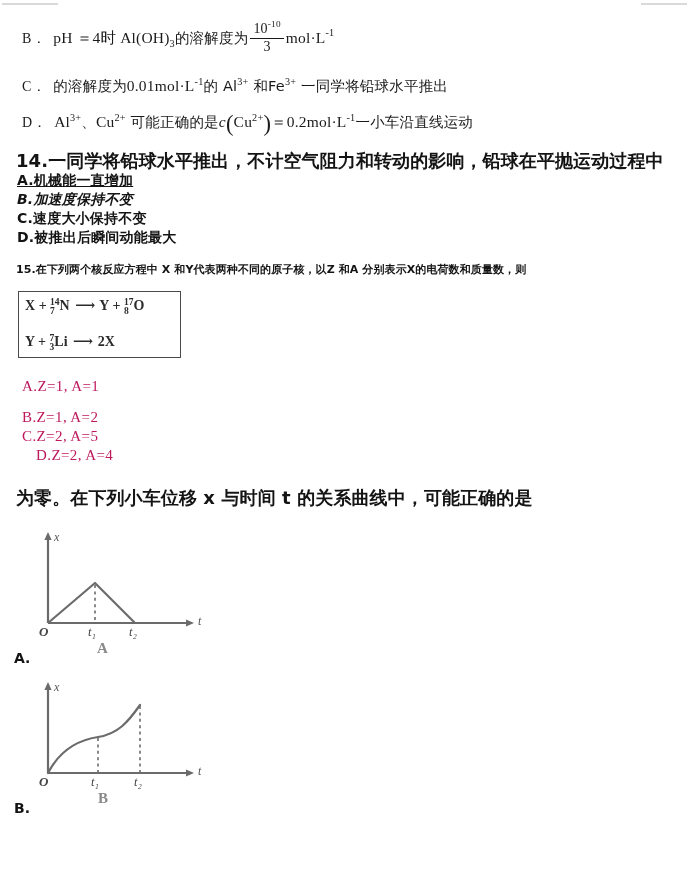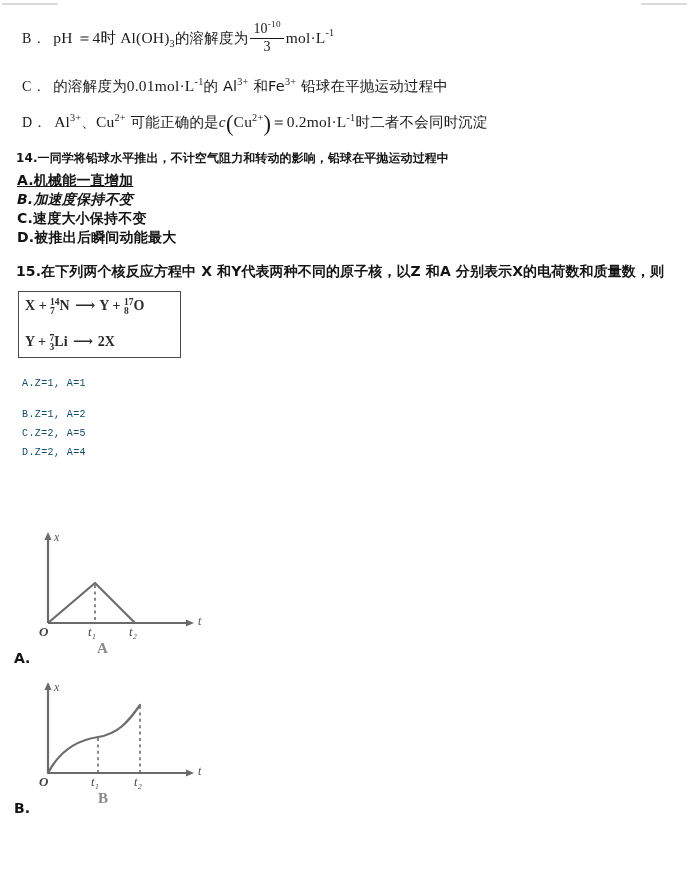--- a/index.html
+++ b/index.html
@@ -87,38 +87,38 @@
   .bigparen {
     font-size: 1.45em;
     vertical-align: -0.16em;
     font-family: "Liberation Serif", serif;
   }
   .ital { font-style: italic; }
 
   
   .q {
     font-family: "DejaVu Sans", "Liberation Sans", sans-serif;
-    font-size: 12px;
+    font-size: 18px;
     font-weight: 600;
     letter-spacing: 0.1px;
     color: #141414;
   }
-  .q.small { font-size: 14px; }
+  .q.small { font-size: 11px; }
   .opt {
     font-family: "DejaVu Sans", "Liberation Sans", sans-serif;
     font-size: 14px;
     font-weight: 700;
     letter-spacing: 0.2px;
     color: #141414;
   }
   .ans {
-    font-family: Liberation Mono, monospace;
-    font-size: 10px;
+    font-family: Liberation Serif, serif;
+    font-size: 15px;
     letter-spacing: 0.4px;
-    color: #0c4a6e;
+    color: #be185d;
   }
 
   
   .eq-box {
     position: absolute;
     left: 18px;
     top: 291px;
     width: 163px;
     height: 67px;
     border: 1.6px solid #4a4a4a;
@@ -180,25 +180,25 @@
 <div class="page">
 
   <div class="edge-mark left"></div>
   <div class="edge-mark right"></div>
 
   <div class="line chem" style="left:22px; top:22px;">
     <span class="opt-letter">B．</span><span>pH ＝4时 Al(OH)</span><sub>3</sub><span class="cn">的溶解度为</span><span class="frac"><span class="num"><span>10</span><sup>-10</sup></span><span class="bar"></span><span class="den">3</span></span><span>mol</span><span>·</span><span>L</span><sup>-1</sup>
   </div>
 
   <div class="line chem" style="left:22px; top:78px;">
-    <span class="opt-letter">C．</span><span class="cn">的溶解度为</span><span>0.01mol</span><span>·</span><span>L</span><sup>-1</sup><span class="cn">的 Al</span><sup>3+</sup><span class="cn"> 和Fe</span><sup>3+</sup><span class="cn"> 铅球在平抛运动过程中</span>
+    <span class="opt-letter">C．</span><span class="cn">的溶解度为</span><span>0.01mol</span><span>·</span><span>L</span><sup>-1</sup><span class="cn">的 Al</span><sup>3+</sup><span class="cn"> 和Fe</span><sup>3+</sup><span class="cn"> 一同学将铅球水平推出</span>
   </div>
 
   <div class="line chem" style="left:22px; top:113px;">
-    <span class="opt-letter">D．</span><span>Al</span><sup>3+</sup><span class="cn">、</span><span>Cu</span><sup>2+</sup><span class="cn"> 可能正确的是</span><span class="ital">c</span><span class="bigparen">(</span><span>Cu</span><sup>2+</sup><span class="bigparen">)</span><span>＝</span><span>0.2mol</span><span>·</span><span>L</span><sup>-1</sup><span class="cn">时二者不会同时沉淀</span>
+    <span class="opt-letter">D．</span><span>Al</span><sup>3+</sup><span class="cn">、</span><span>Cu</span><sup>2+</sup><span class="cn"> 可能正确的是</span><span class="ital">c</span><span class="bigparen">(</span><span>Cu</span><sup>2+</sup><span class="bigparen">)</span><span>＝</span><span>0.2mol</span><span>·</span><span>L</span><sup>-1</sup><span class="cn">一小车沿直线运动</span>
   </div>
 
   <div class="line q" style="left:16px; top:152px;">14.一同学将铅球水平推出，不计空气阻力和转动的影响，铅球在平抛运动过程中</div>
   <div class="line opt" style="left:17px; top:173px;text-decoration:underline;">A.机械能一直增加</div>
   <div class="line opt" style="left:17px; top:192px;font-style:italic;">B.加速度保持不变</div>
   <div class="line opt" style="left:17px; top:211px;">C.速度大小保持不变</div>
   <div class="line opt" style="left:17px; top:230px;">D.被推出后瞬间动能最大</div>
 
   <div class="line q small" style="left:16px; top:264px;">15.在下列两个核反应方程中 X 和Y代表两种不同的原子核，以Z 和A 分别表示X的电荷数和质量数，则</div>
 
@@ -217,22 +217,23 @@
       <span>+</span>
       <span class="nuc"><span>7</span><span>3</span></span><span>Li</span>
       <span class="arrow">⟶</span>
       <span>2X</span>
     </div>
   </div>
 
   <div class="line ans" style="left:22px; top:379px;">A.Z=1, A=1</div>
   <div class="line ans" style="left:22px; top:410px;">B.Z=1, A=2</div>
   <div class="line ans" style="left:22px; top:429px;">C.Z=2, A=5</div>
-  <div class="line ans" style="left:22px; top:448px;">D.Z=2, A=4</div>
-
+  <div class="line ans" style="left:36px; top:448px;">D.Z=2, A=4</div>
+
+  <div class="line q" style="left:16px; top:489px;">为零。在下列小车位移 x 与时间 t 的关系曲线中，可能正确的是</div>
 
   <div class="graph" style="left:30px; top:528px;">
     <svg width="190" height="110" viewBox="0 0 190 110">
 
       <line x1="18" y1="95" x2="18" y2="10" stroke="#6b6b6b" stroke-width="2.2"></line>
       <polygon points="18,4 14.4,12 21.6,12" fill="#6b6b6b"></polygon>
 
       <line x1="18" y1="95" x2="158" y2="95" stroke="#6b6b6b" stroke-width="2.2"></line>
       <polygon points="164,95 156,91.4 156,98.6" fill="#6b6b6b"></polygon>
 

